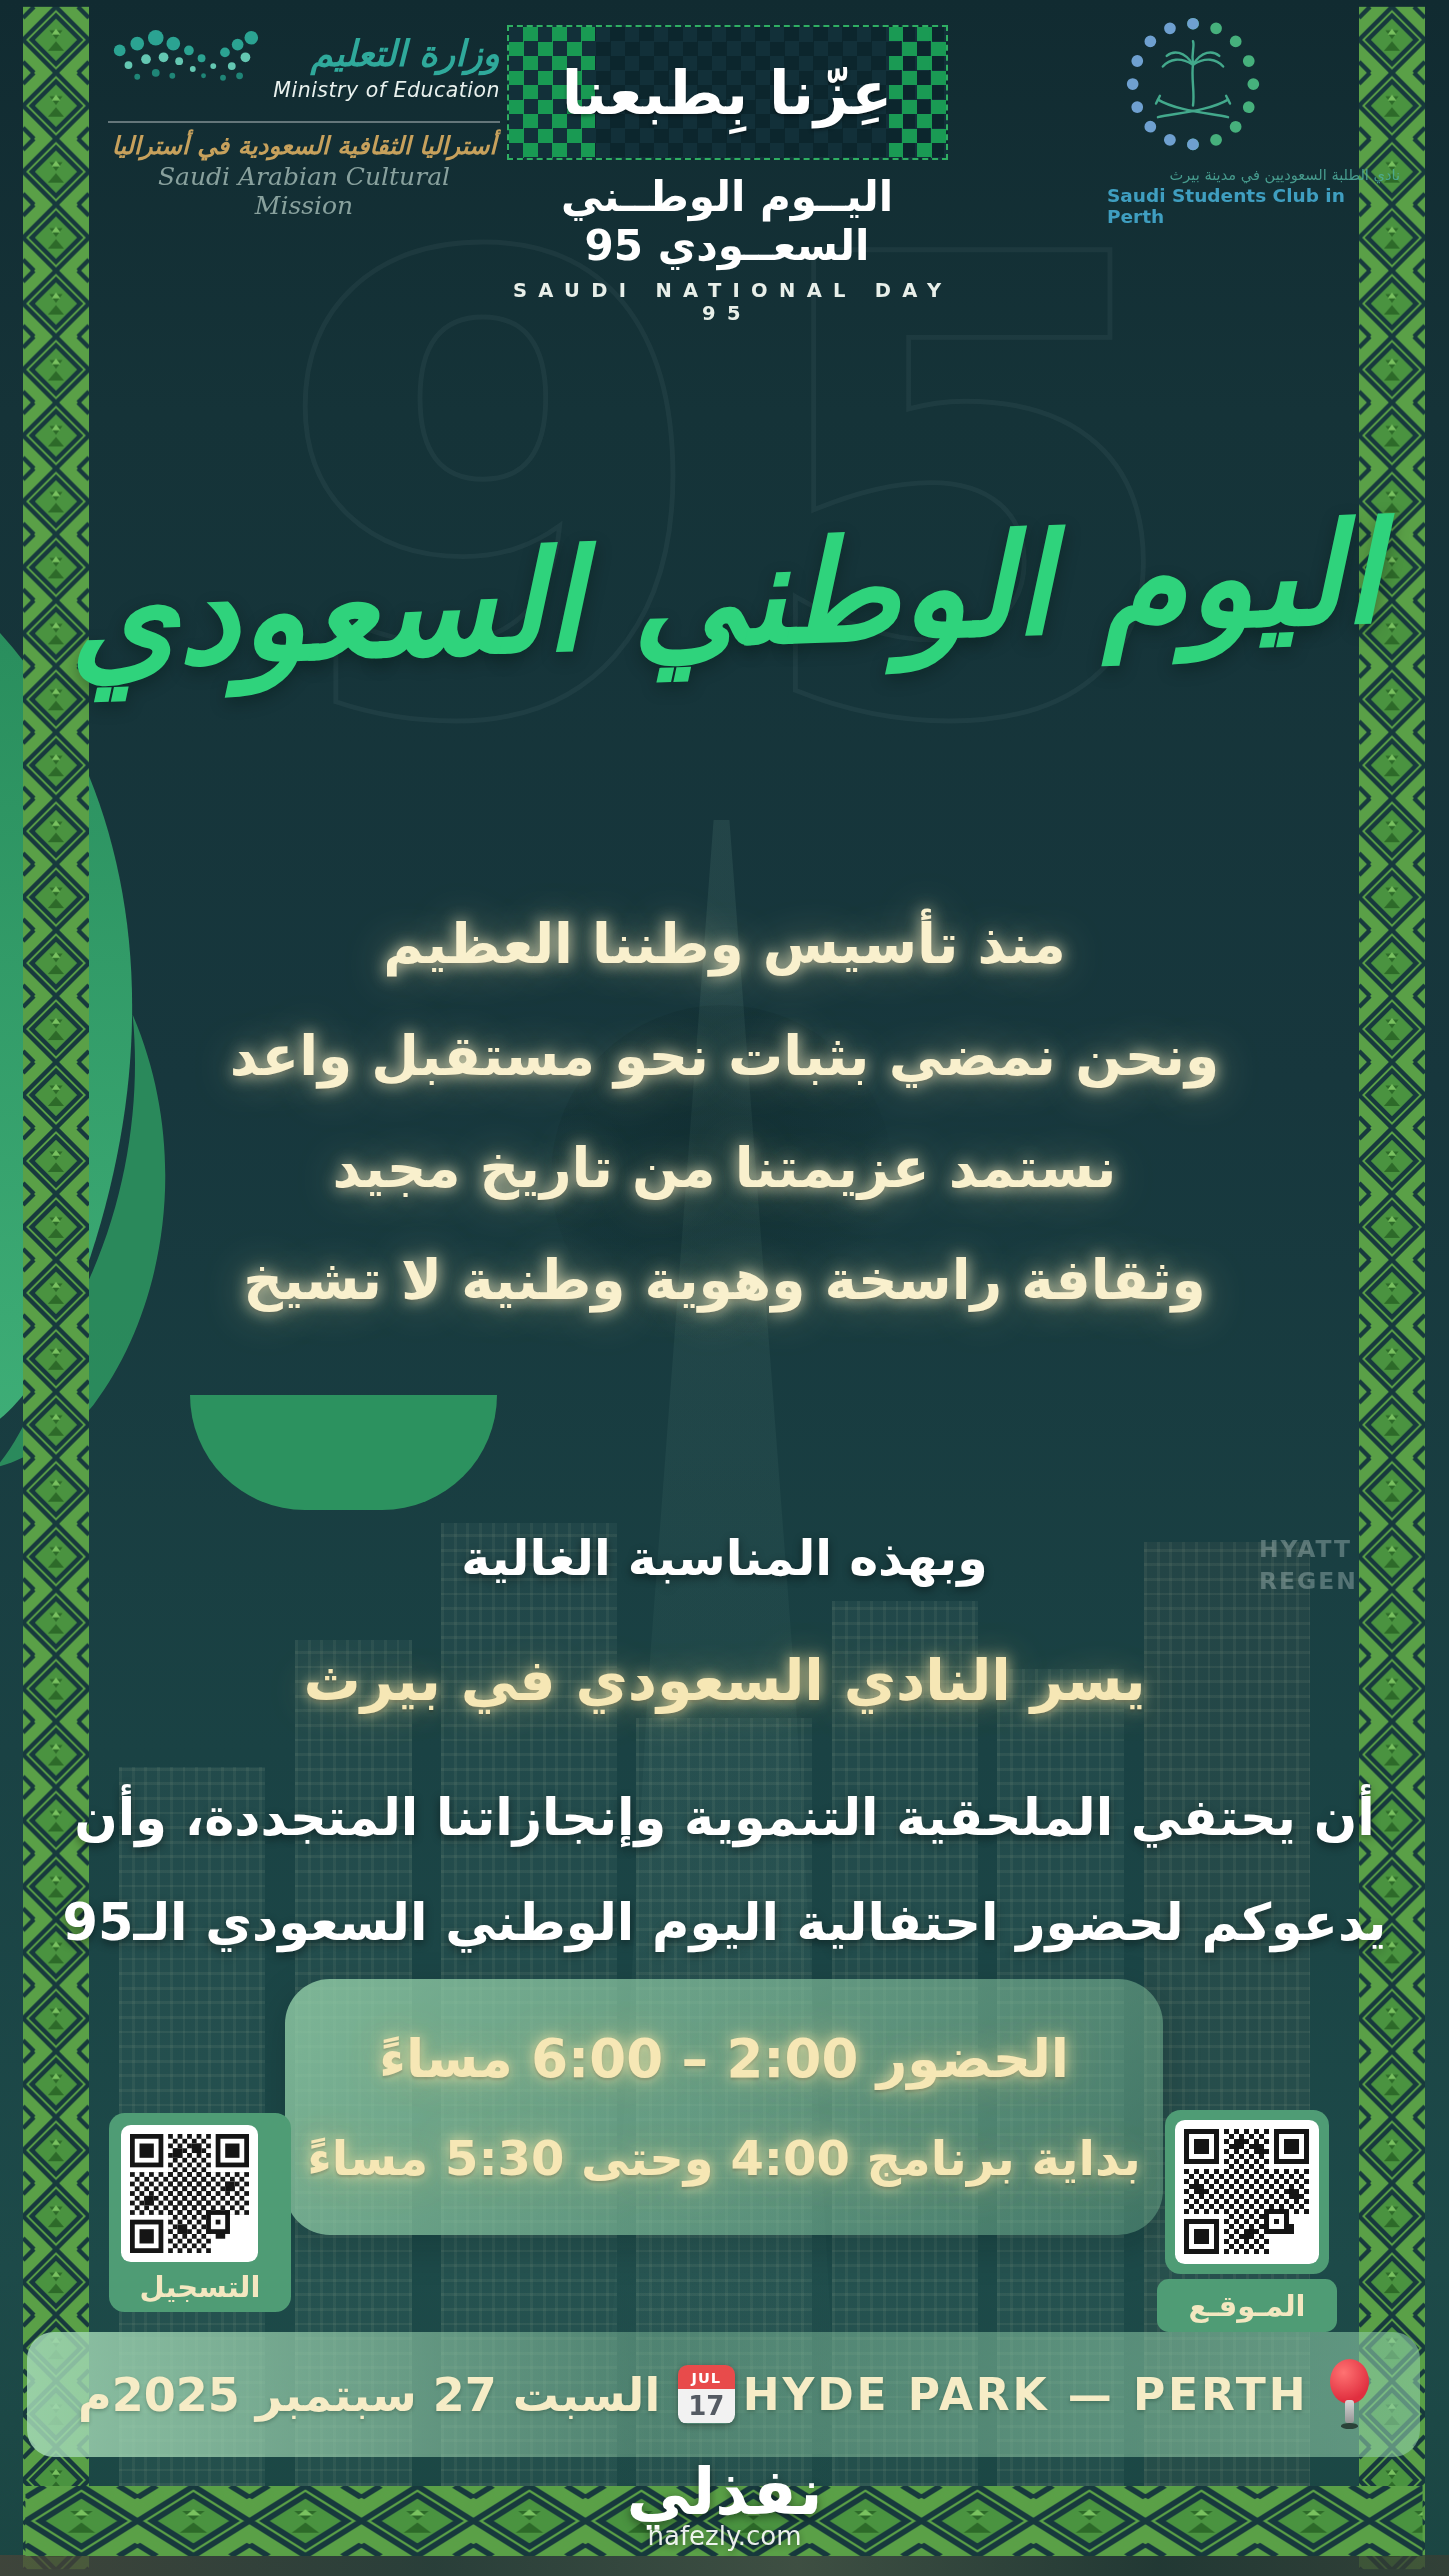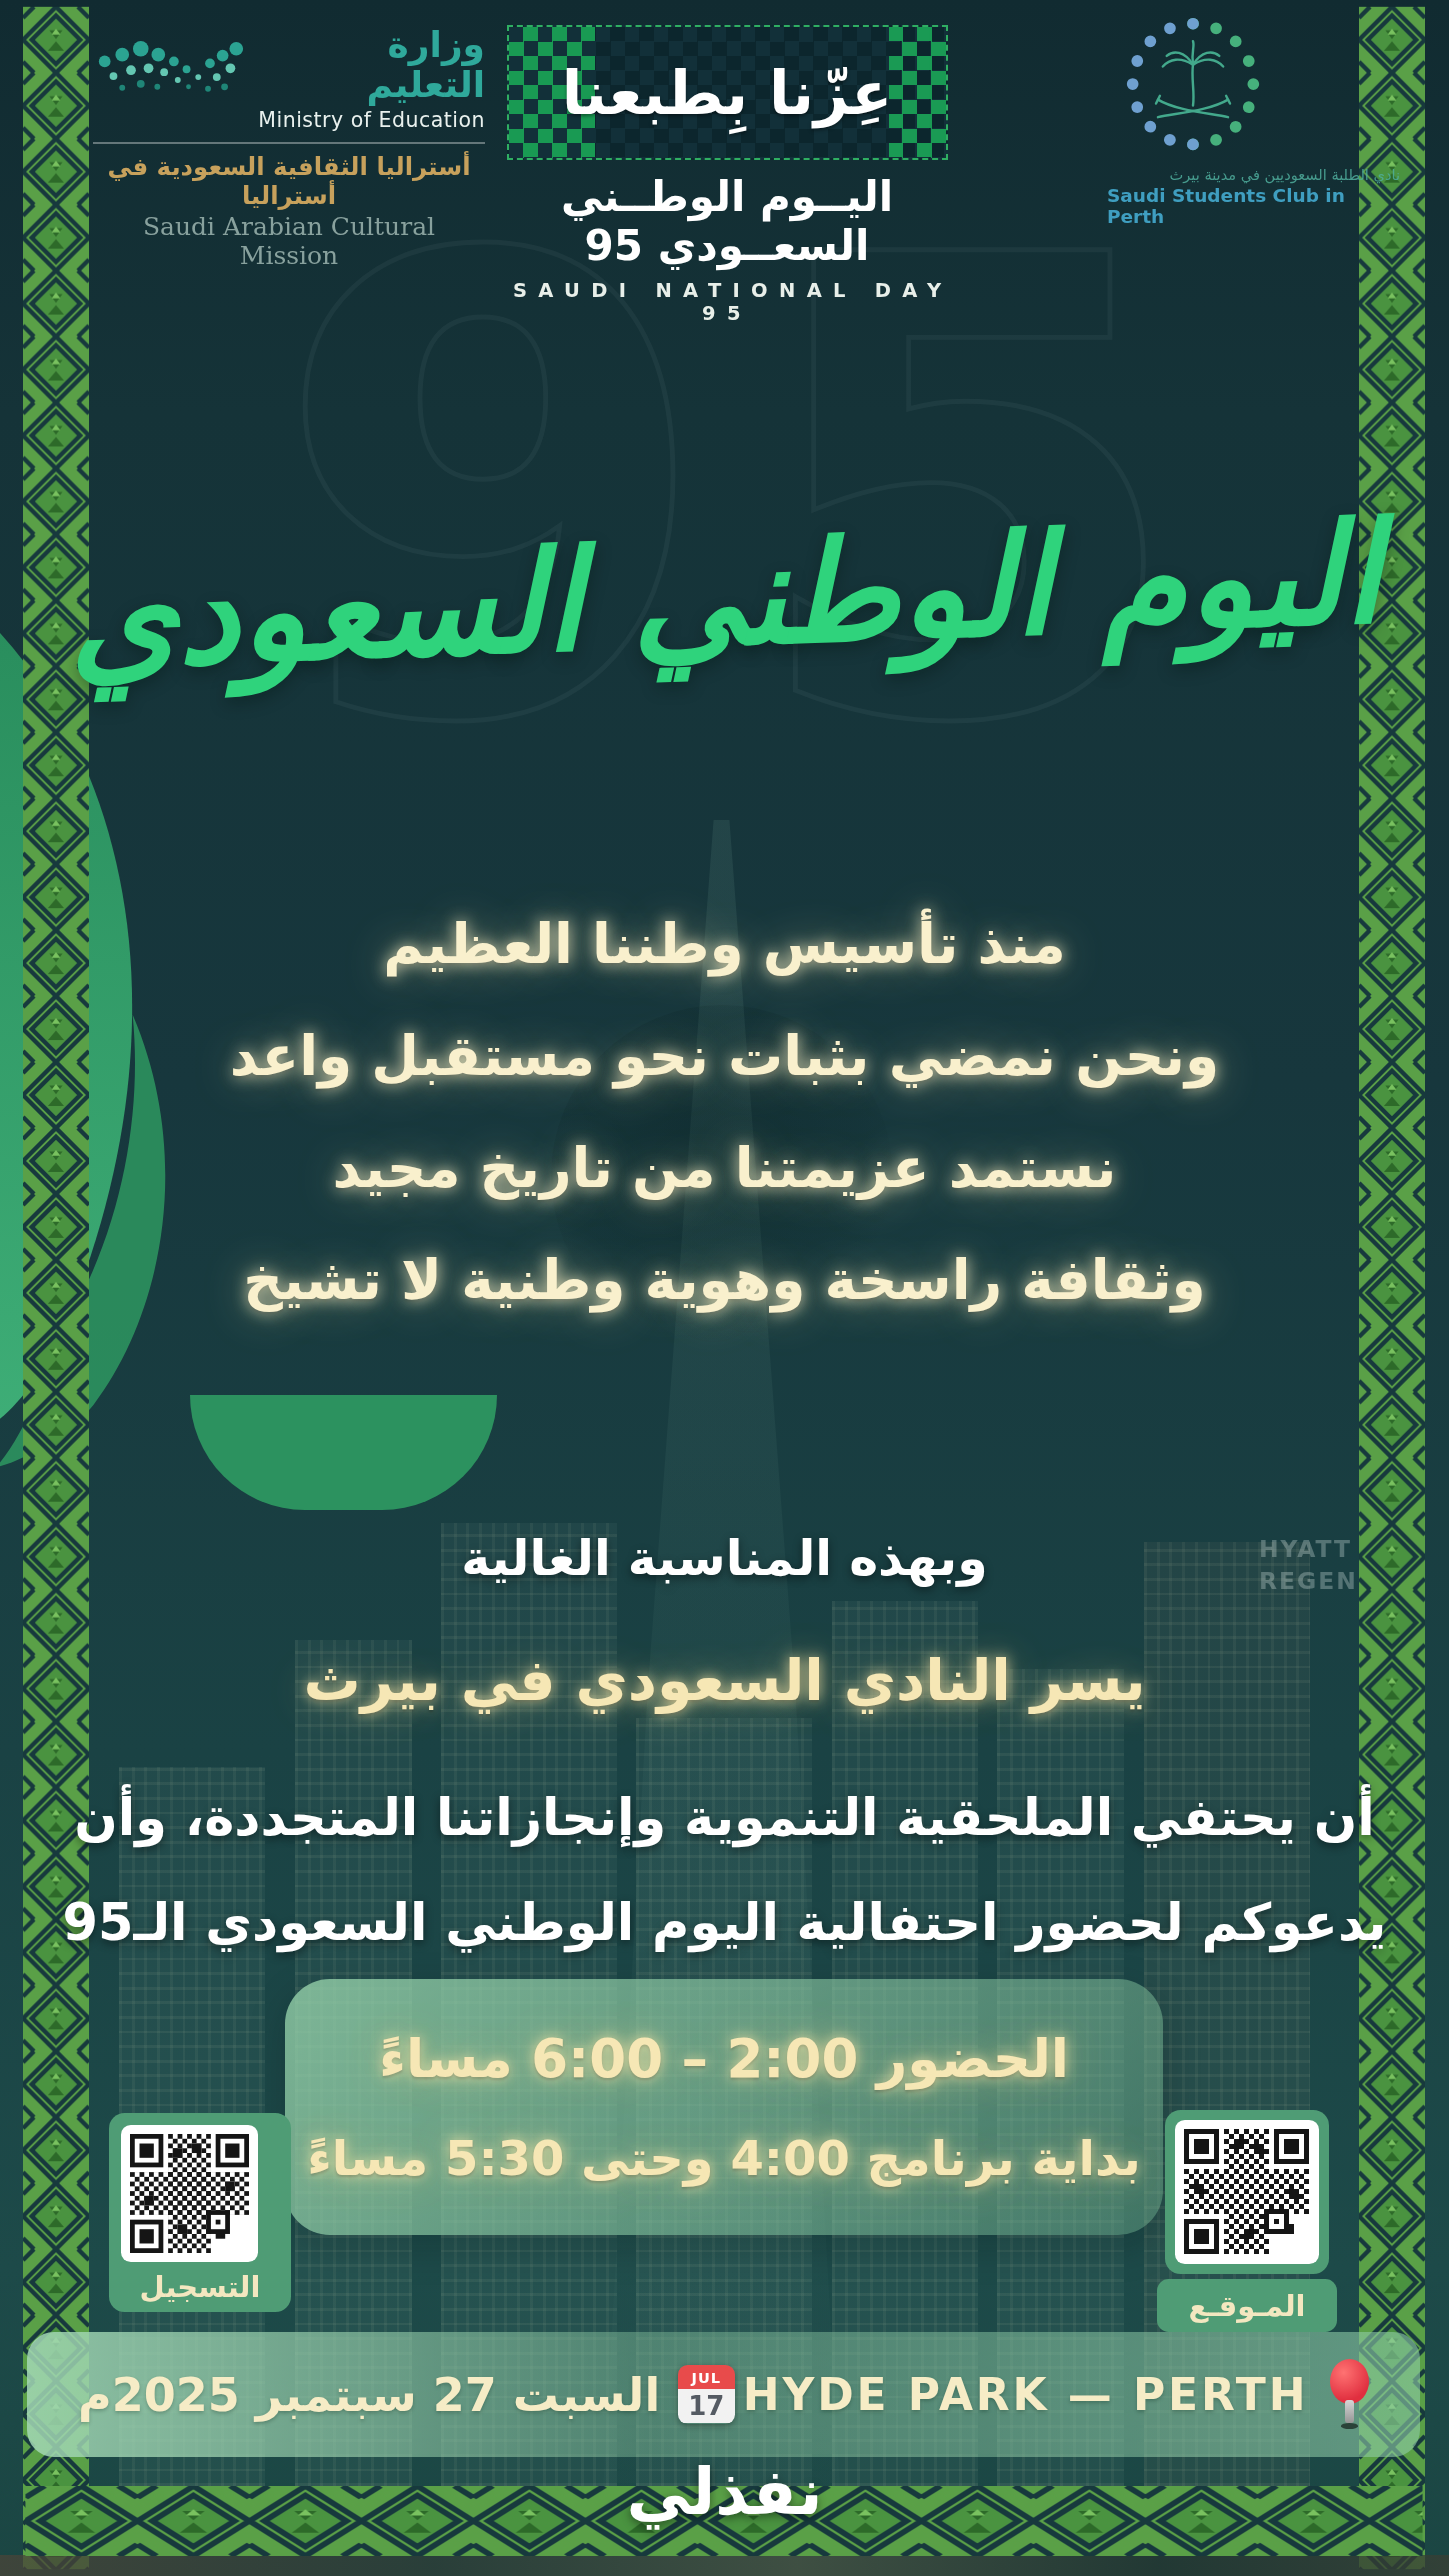--- a/index.html
+++ b/index.html
@@ -27,21 +27,21 @@
     background:#2f9e63;opacity:.88;border-radius:0 0 975px 975px;}
   .photo-strip{position:absolute;left:0;right:0;bottom:0;height:21.5px;z-index:2;opacity:.75;
     background:linear-gradient(90deg,#4a4438,#2e3c36 30%,#4a5242 55%,#24342f 80%,#3a3f34);}
   
   .band{z-index:2;}
   .band-left{left:23.4px;top:0;}
   .band-right{left:1359px;top:0;}
   .band-bottom{left:23.4px;top:2486px;z-index:3;}
   
   .hdr{z-index:4;}
-  .ministry{left:93px;top:25px;width:392px;direction:rtl;text-align:right;}
+  .ministry{left:108px;top:25px;width:392px;direction:rtl;text-align:right;font-style:italic;}
   .min-top{display:flex;align-items:center;gap:9.8px;}
   .min-names{flex:1;text-align:right;}
   .min-ar{color:#2fa99b;font-size:36px;font-weight:800;line-height:1.1;}
   .min-en{color:#e9f1ee;font-size:20.5px;margin-top:3.9px;letter-spacing:0.5px;}
   .min-div{height:2px;background:rgba(255,255,255,.35);margin:9.8px 0 7.8px;}
   .min-ar2{color:#c7a15c;font-size:24.4px;font-weight:700;text-align:center;}
   .min-en2{color:#9db5b0;font-size:25px;text-align:center;margin-top:2px;font-family:"DejaVu Serif",serif;opacity:.85;}
   .brand{left:483px;top:25px;width:488px;text-align:center;}
   .brand-box{margin:0 auto;width:441px;height:135px;border:2.9px dashed #2fae62;box-sizing:border-box;
     background:repeating-conic-gradient(#0c262d 0% 25%,#123039 0% 50%) 0 0/29px 29px;
@@ -371,16 +371,17 @@
       <div class="pin">
         <div class="pin-ball"></div>
           <div class="pin-needle"></div>
           <div class="pin-base"></div>
       </div>
     </div>
   </div>
 
   <div class="abs credit">
     <div class="credit-ar">نفذلي</div>
+    <div class="credit-en">nafezly.com</div>
   </div>
 
 </div>
 
 
 </body></html>

